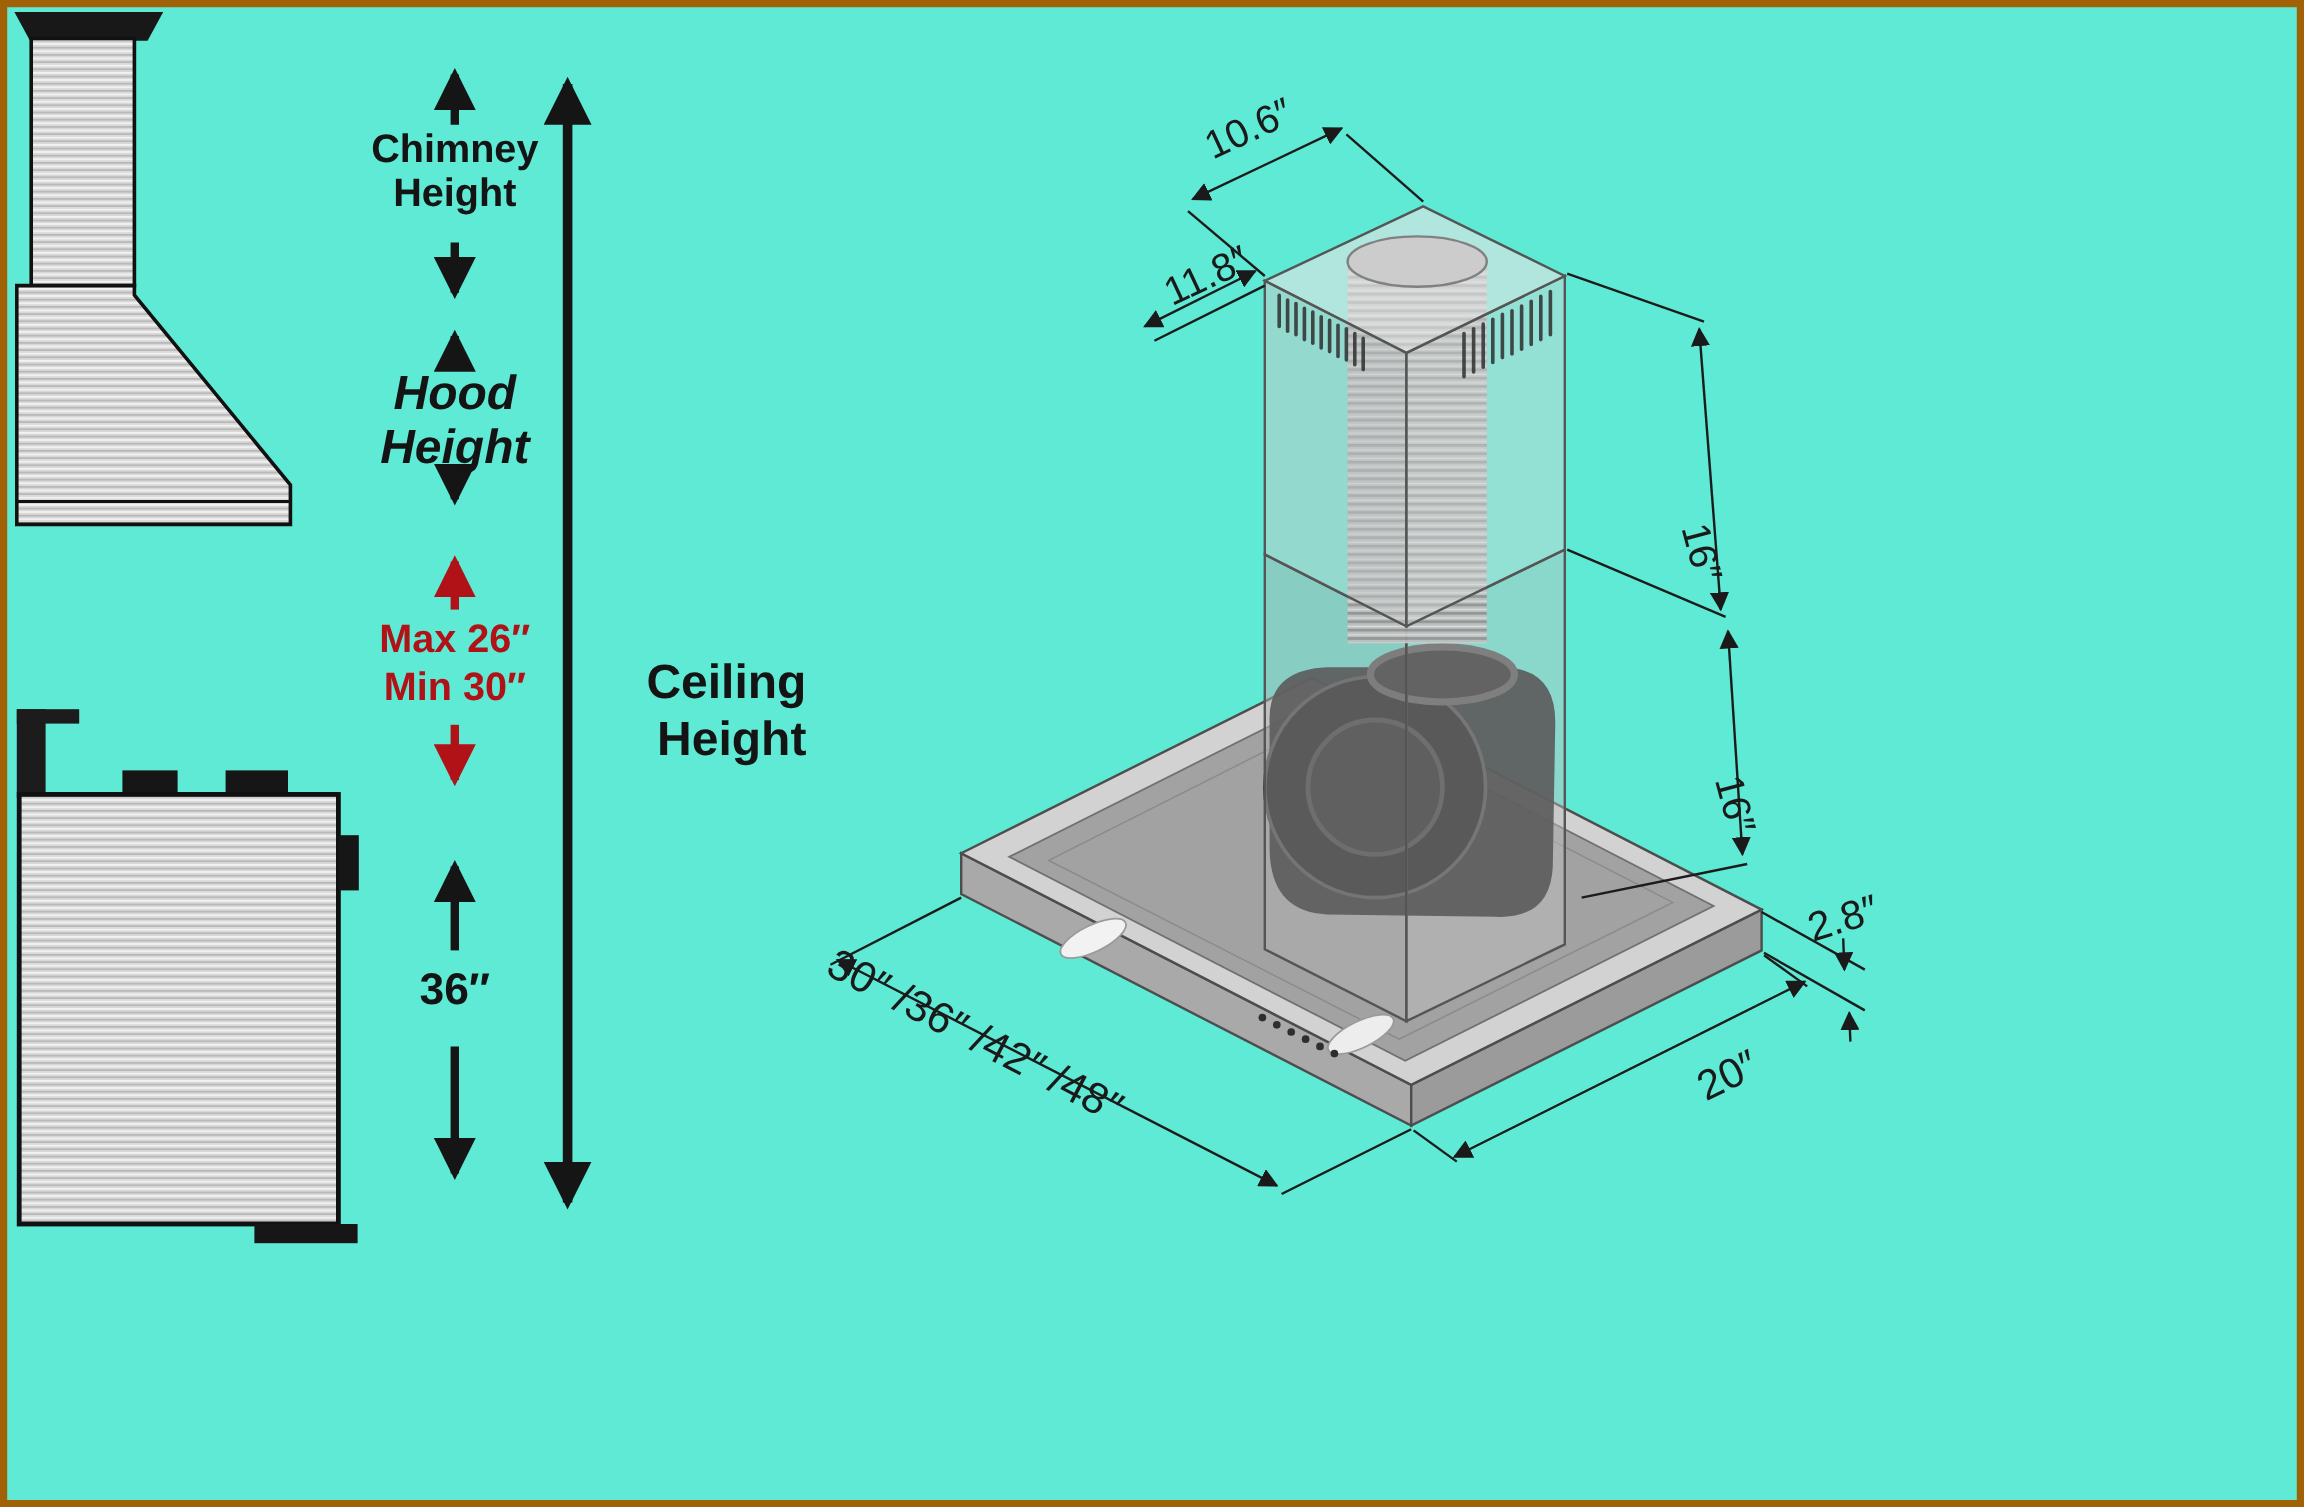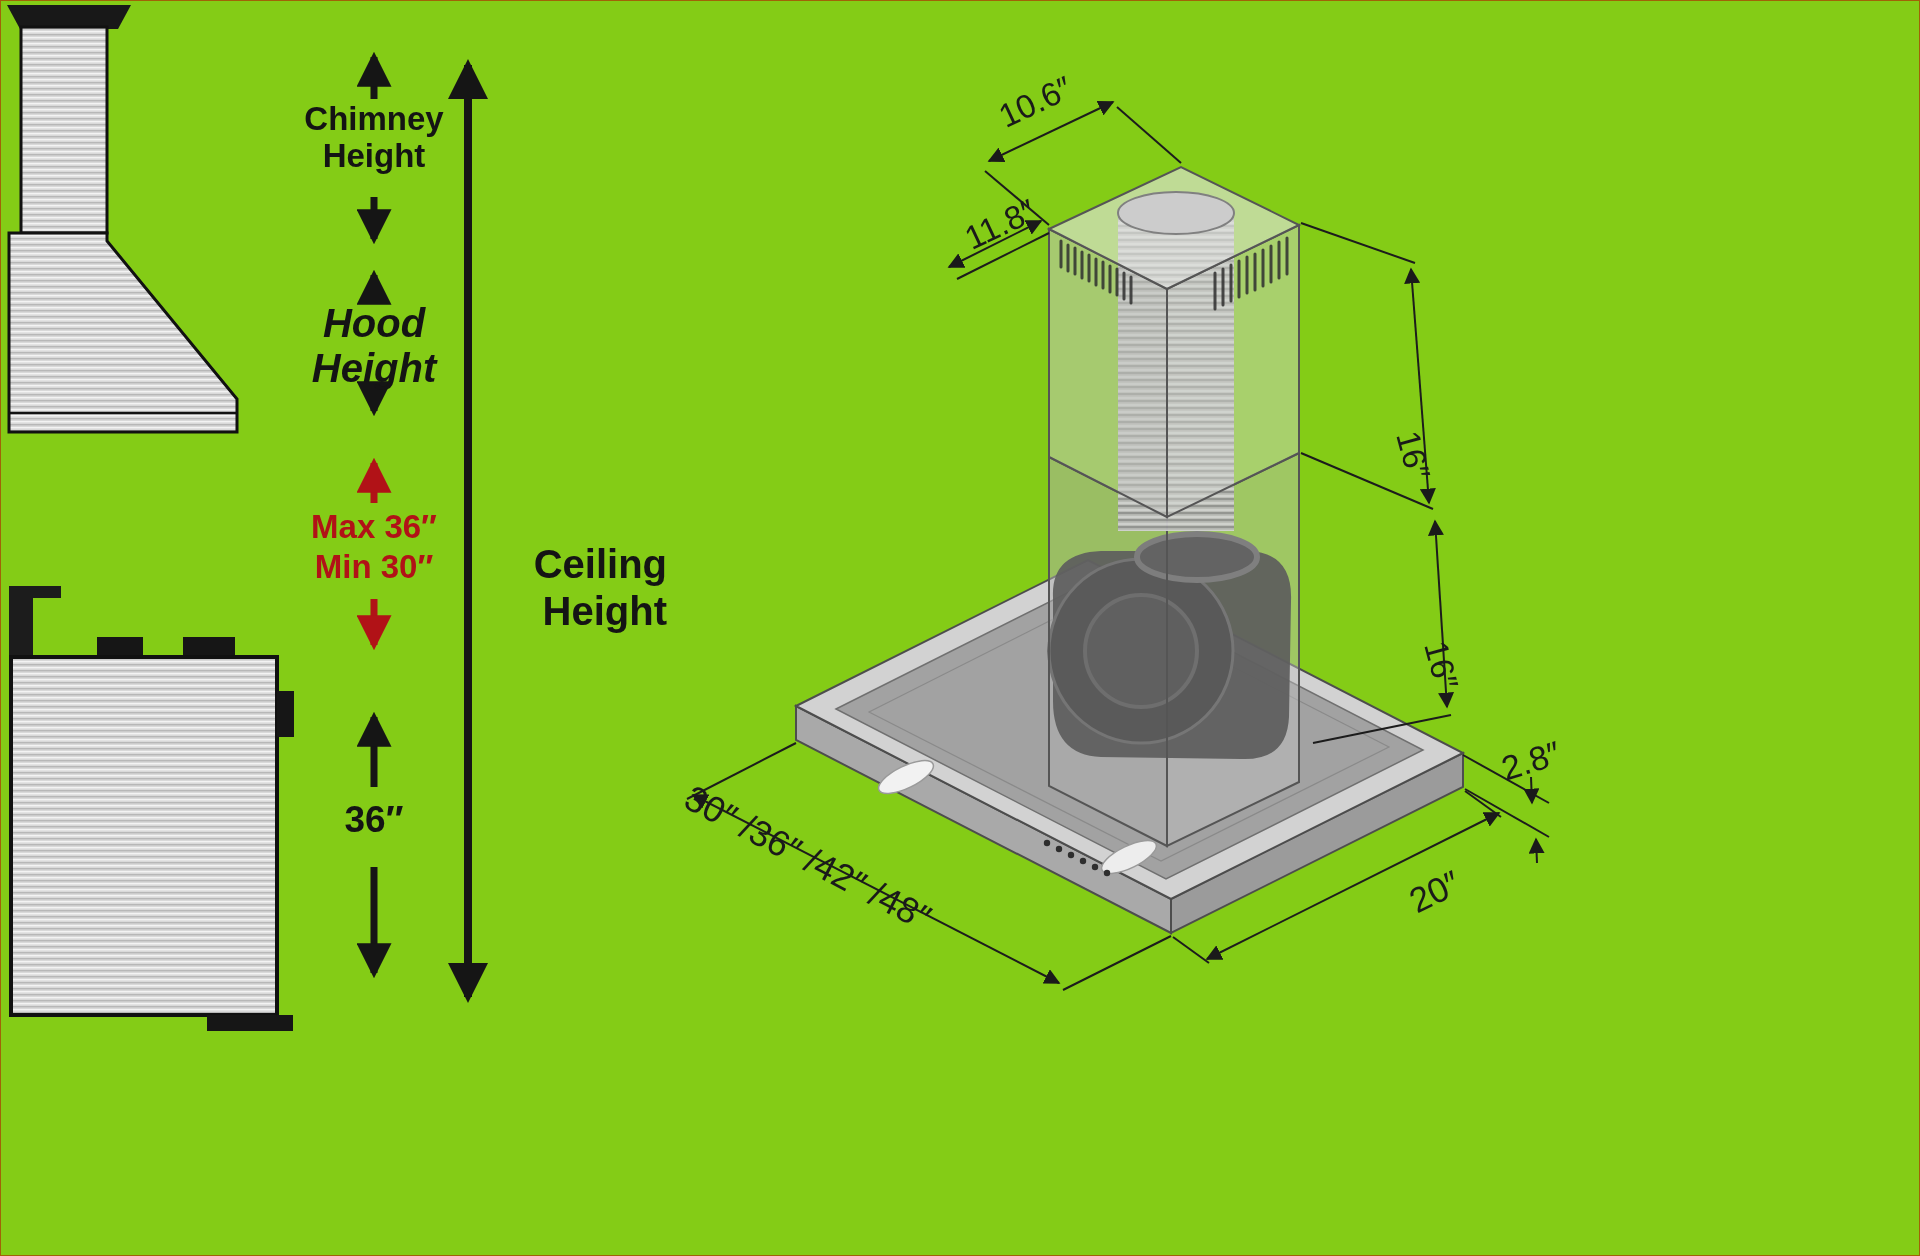--- a/index.html
+++ b/index.html
@@ -4,21 +4,21 @@
 <style>
   * { margin:0; padding:0; box-sizing:border-box; }
   html,body { background:#ffffff; }
   body {
     width:1920px; height:1256px;
     font-family:"Liberation Sans", sans-serif;
     color:#141414; overflow:hidden;
   }
   .canvas {
     position:relative; width:1920px; height:1256px;
-    background:#84cc16; border:1px solid #a16207;
+    background:#5eead4; border:6px solid #a16207;
   }
   svg.art { position:absolute; left:0; top:0; }
   .lbl {
     position:absolute; white-space:pre-line; font-weight:700;
     line-height:1.12; text-align:center; color:#141414;
   }
   .lbl-chimney { left:258px; top:100px; width:230px; font-size:33px; }
   .lbl-hood    { left:258px; top:300px; width:230px; font-size:40px;font-style:italic; }
   .lbl-maxmin  { left:240px; top:506px; width:266px; font-size:33px; line-height:1.22; color:#b11217; }
   .lbl-ceiling { left:470px; top:540px; width:196px; font-size:40px; line-height:1.18;text-align:right; }
@@ -187,21 +187,21 @@
       <line x1="795" y1="742" x2="686" y2="798"></line>
       <line x1="1170" y1="935" x2="1062" y2="989"></line>
       <line x1="692" y1="794" x2="1058" y2="982" marker-start="url(#arrD)" marker-end="url(#arrD)"></line>
     </g>
   </svg>
 
   <div class="lbl lbl-chimney">Chimney
 Height</div>
   <div class="lbl lbl-hood">Hood
 Height</div>
-  <div class="lbl lbl-maxmin">Max 36″
+  <div class="lbl lbl-maxmin">Max 26″
 Min 30″</div>
   <div class="lbl lbl-ceiling">Ceiling
 Height</div>
   <div class="lbl lbl-36">36″</div>
 
   <span class="dim dim-10">10.6″</span>
   <span class="dim dim-11">11.8″</span>
   <span class="dim dim-16u">16″</span>
   <span class="dim dim-16l">16″</span>
   <span class="dim dim-28">2.8″</span>

